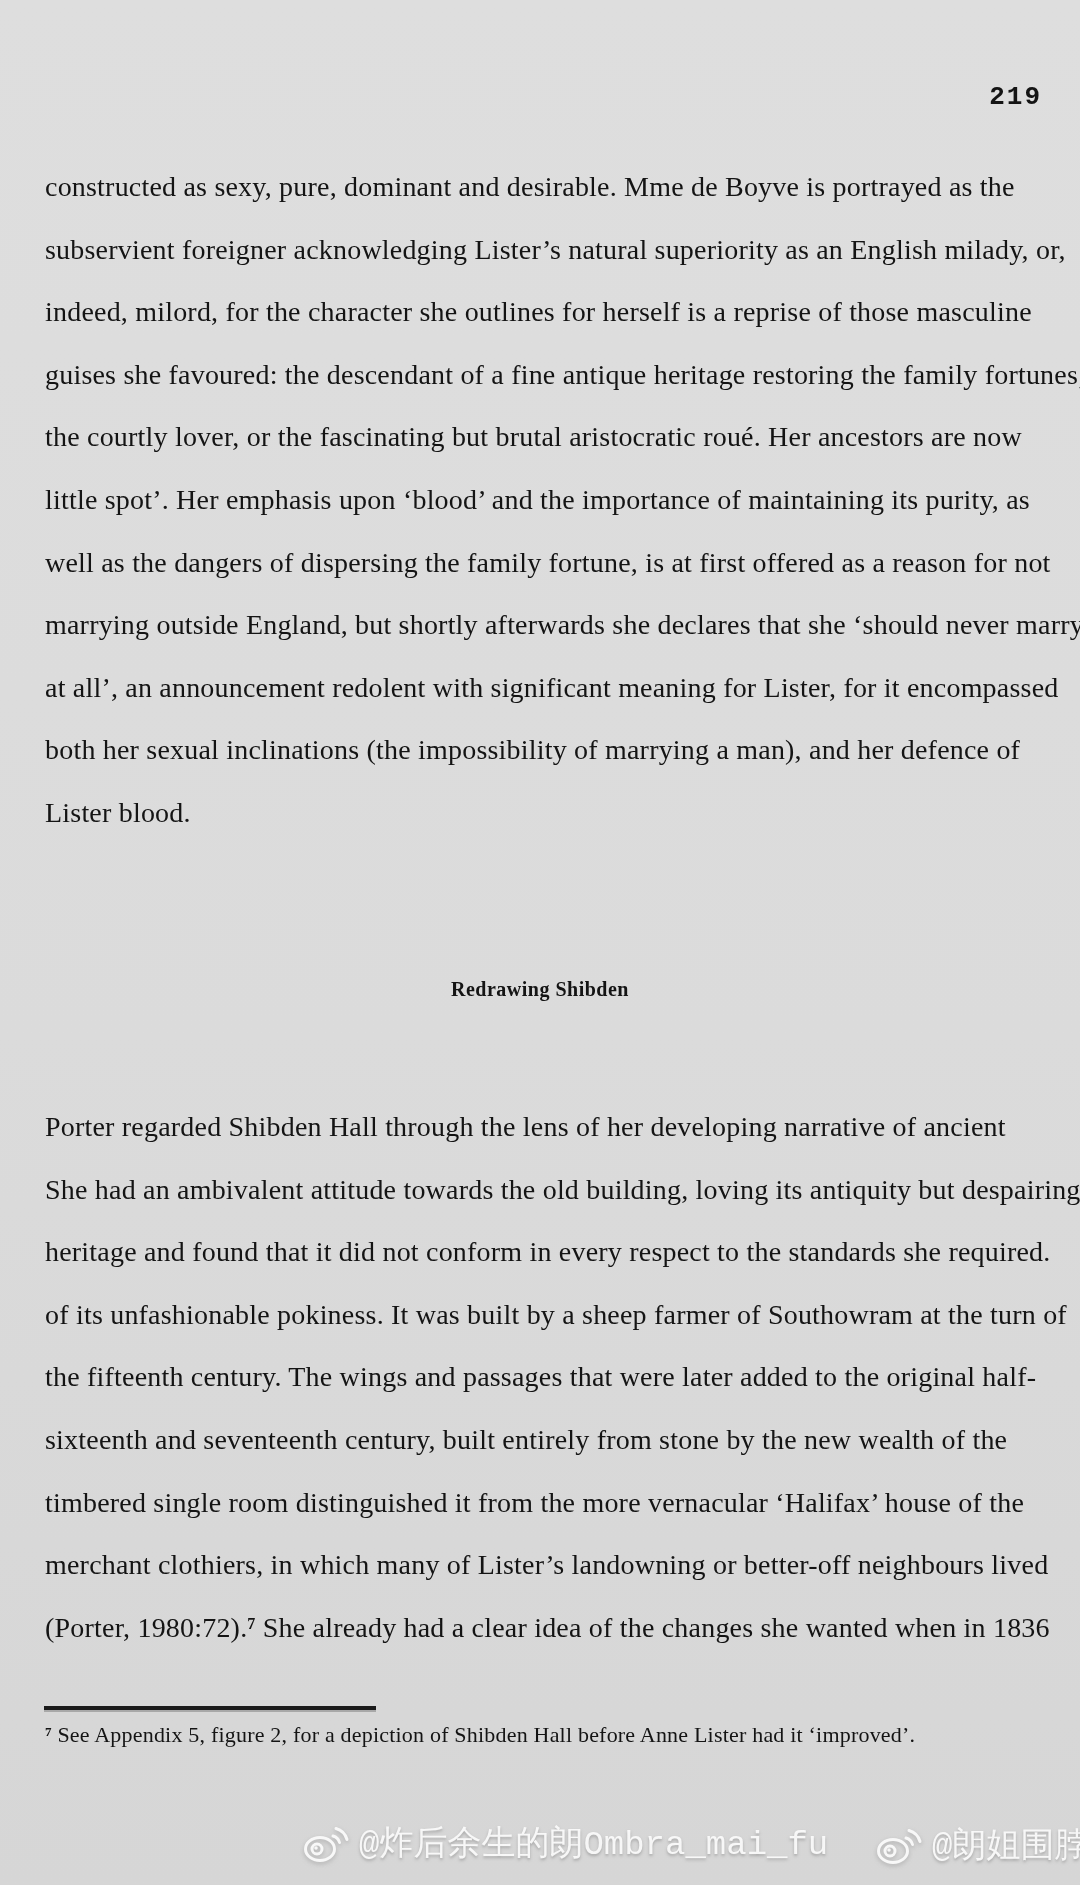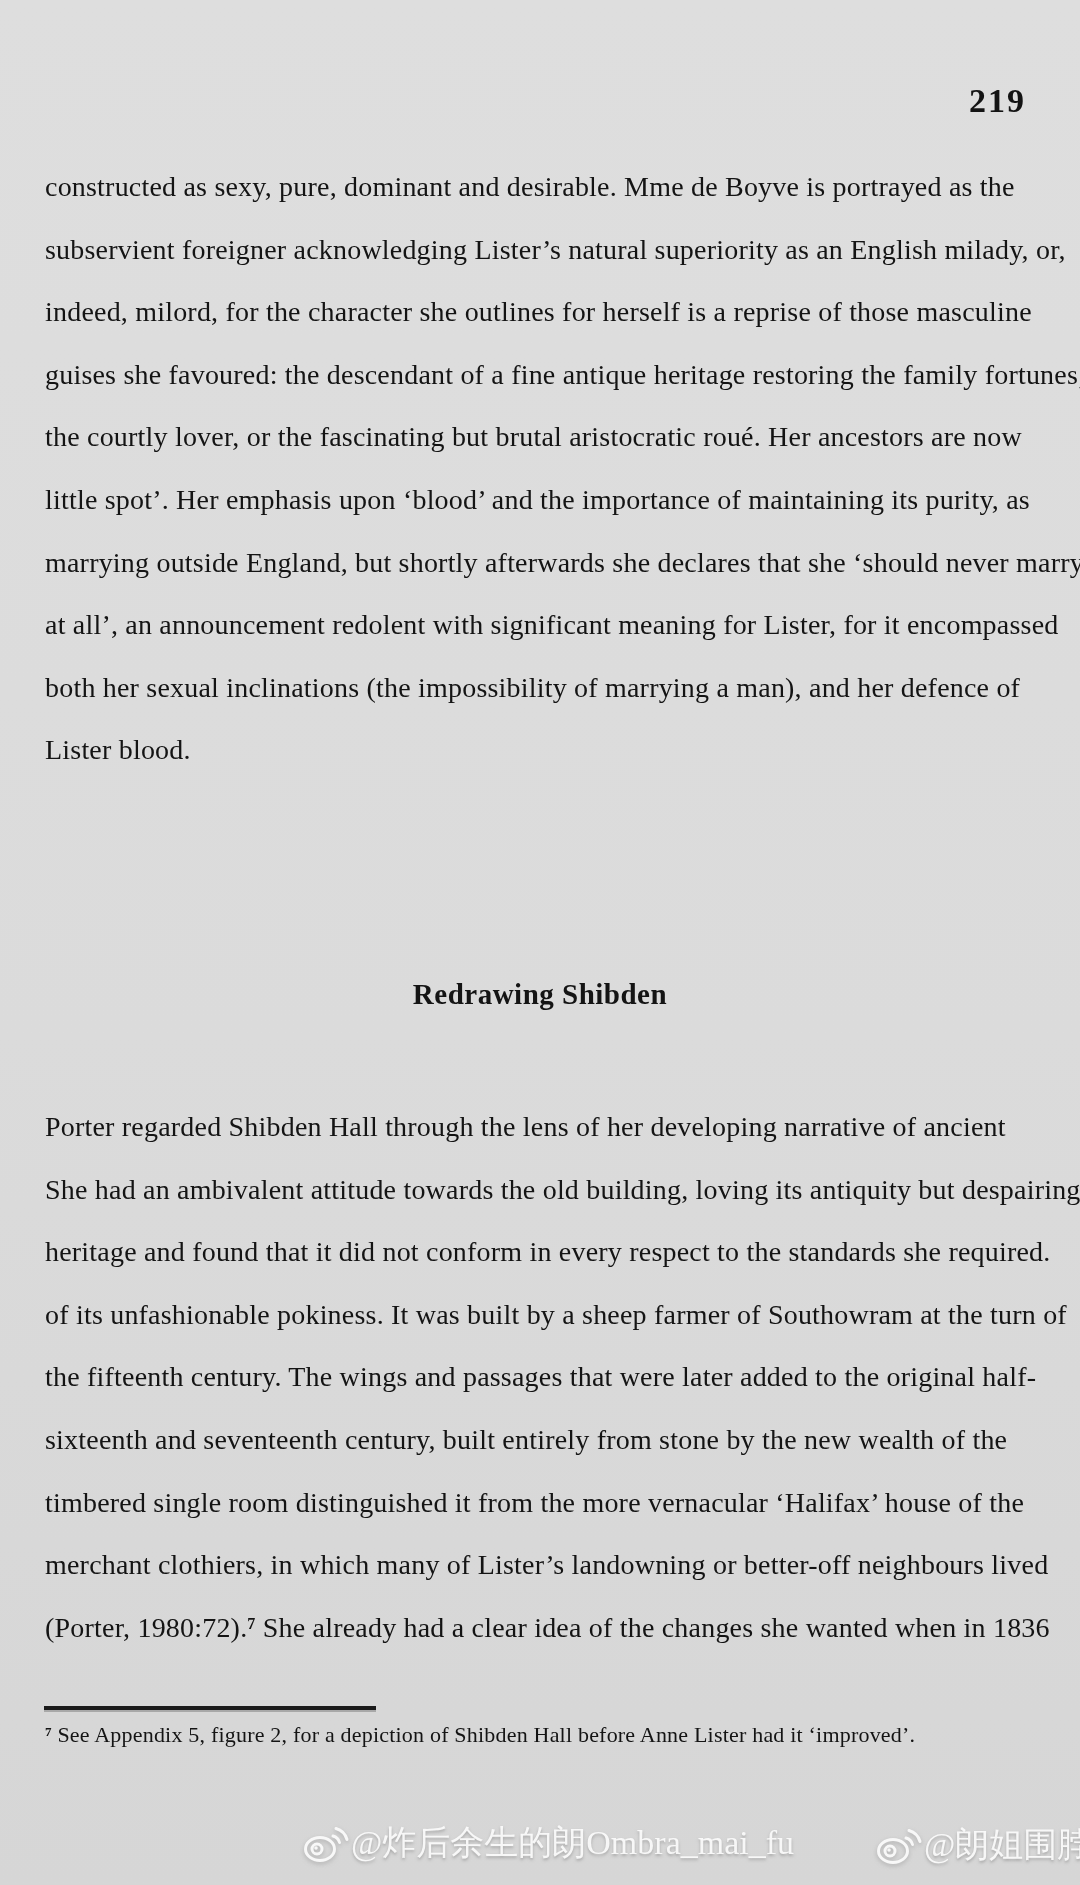--- a/index.html
+++ b/index.html
@@ -9,24 +9,25 @@
     height:1885px;
     background:#dcdcdc;
     background:linear-gradient(180deg,#dedede 0%,#dbdbdb 55%,#d6d6d6 100%);
     overflow:hidden;
     font-family:"Liberation Serif", serif;
     color:#141414;
   }
   .page-number{
     position:absolute;
     top:82px;
-    right:54px;
-    font-size:34px;
+    right:38px;
+    font-size:26px;
     letter-spacing:2px;
     font-weight:600;
+    font-family:Liberation Mono, monospace;
   }
   .body-block{
     position:absolute;
     left:45px;
     right:15px;
   }
   .para1{ top:156px; }
   .para2{ top:1096px; }
   .text-line{
     height:62.6px;
@@ -34,21 +35,21 @@
     font-size:28px;
     letter-spacing:0.2px;
     white-space:nowrap;
   }
   .section-heading{
     position:absolute;
     top:978px;
     left:0;
     width:100%;
     text-align:center;
-    font-size:29px;
+    font-size:20px;
     font-weight:bold;
     letter-spacing:0.5px;
   }
   sup.fn-ref{
     font-size:16px;
     vertical-align:8px;
     line-height:0;
     font-weight:600;
   }
   .footnote-rule{
@@ -70,23 +71,23 @@
     white-space:nowrap;
   }
   .footnote sup.fn-ref{
     font-size:13px;
     vertical-align:6px;
   }
   .watermark{
     position:absolute;
     display:flex;
     align-items:center;
-    gap:2px;
+    gap:10px;
     color:rgba(252,252,252,0.92);
-    font-family:Liberation Serif, serif;
+    font-family:Liberation Mono, monospace;
     font-size:34px;
     text-shadow:0 2px 3px rgba(130,130,130,0.55);
     white-space:nowrap;
     text-align:center;
   }
   .watermark-left{ left:303px; top:1820px; }
   .watermark-right{ left:876px; top:1822px; }
   .weibo-icon svg{
     display:block;
     filter:drop-shadow(0 2px 2px rgba(130,130,130,0.5));
@@ -99,20 +100,21 @@
 
   <div class="page-number">219</div>
 
   <div class="body-block para1">
     <div class="text-line">constructed as sexy, pure, dominant and desirable. Mme de Boyve is portrayed as the</div>
     <div class="text-line">subservient foreigner acknowledging Lister’s natural superiority as an English milady, or,</div>
     <div class="text-line">indeed, milord, for the character she outlines for herself is a reprise of those masculine</div>
     <div class="text-line">guises she favoured: the descendant of a fine antique heritage restoring the family fortunes;</div>
     <div class="text-line">the courtly lover, or the fascinating but brutal aristocratic roué. Her ancestors are now</div>
     <div class="text-line">little spot’. Her emphasis upon ‘blood’ and the importance of maintaining its purity, as</div>
+    <div class="text-line">well as the dangers of dispersing the family fortune, is at first offered as a reason for not</div>
     <div class="text-line">marrying outside England, but shortly afterwards she declares that she ‘should never marry</div>
     <div class="text-line">at all’, an announcement redolent with significant meaning for Lister, for it encompassed</div>
     <div class="text-line">both her sexual inclinations (the impossibility of marrying a man), and her defence of</div>
     <div class="text-line">Lister blood.</div>
   </div>
 
   <div class="section-heading">Redrawing Shibden</div>
 
   <div class="body-block para2">
     <div class="text-line">Porter regarded Shibden Hall through the lens of her developing narrative of ancient</div>

